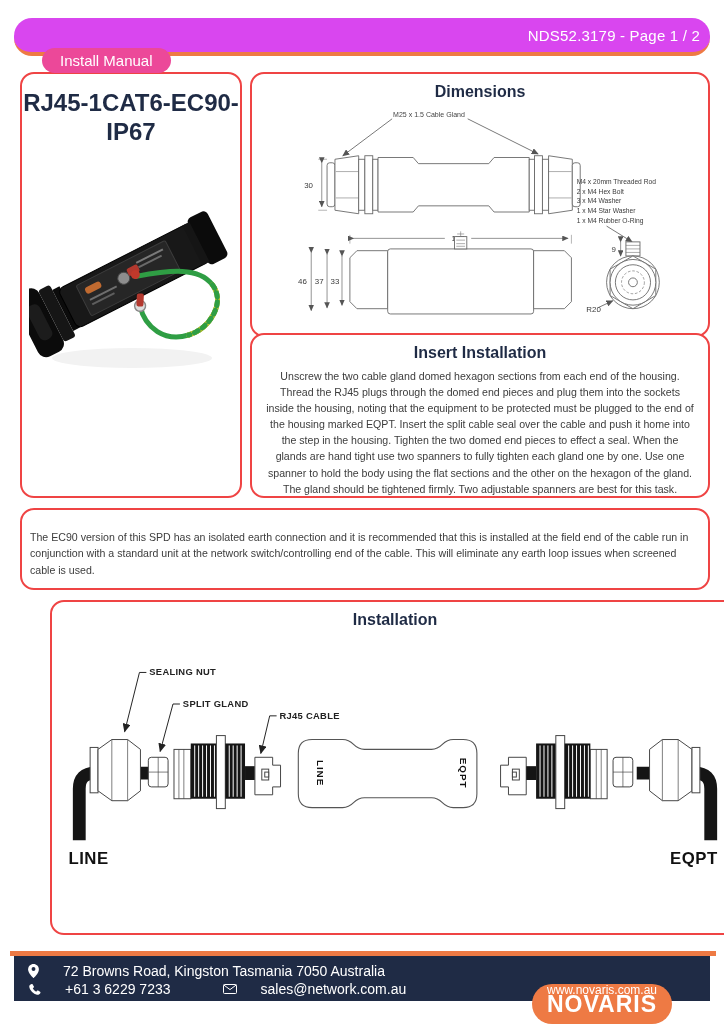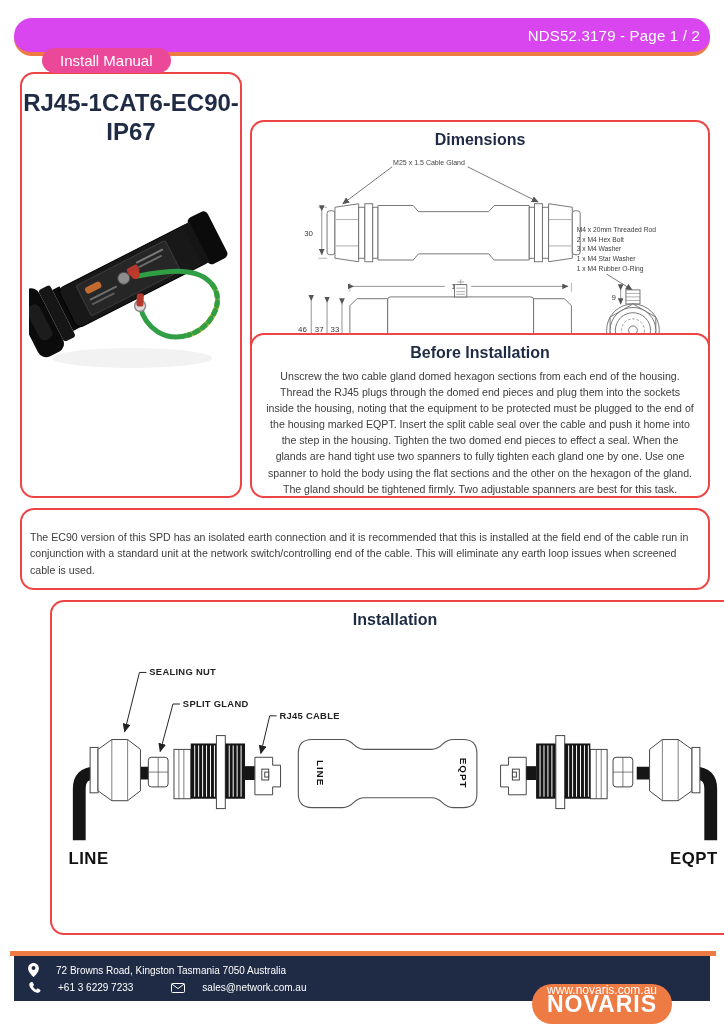--- a/index.html
+++ b/index.html
@@ -15,42 +15,42 @@
     position:absolute;right:10px;top:9px;color:#fff;font-size:15px;letter-spacing:.2px;
   }
   .badge{
     position:absolute;left:42px;top:41px;z-index:3;background:#ec4899;color:#fff;
     font-size:15px;padding:4px 18px;border-radius:15px;margin-top:7px;
   }
   .box{
     position:absolute;border:2px solid #ef4444;border-radius:14px;background:#fff;box-sizing:border-box;
   }
   #product-box{left:20px;top:72px;width:222px;height:426px;}
-  #dimensions-box{left:250px;top:72px;width:460px;height:265px;margin-top:48px;}
+  #dimensions-box{left:250px;top:72px;width:460px;height:265px;}
   #before-box{left:250px;top:333px;width:460px;height:165px;}
   #note-box{left:20px;top:508px;width:690px;height:82px;}
   #install-box{left:20px;top:600px;width:690px;height:335px;margin-left:30px;}
   .section-heading{
     text-align:center;font-weight:bold;color:#1f2b45;font-size:16px;margin:9px 0 2px;
   }
   .product-title{
     font-size:24px;font-weight:bold;color:#1f2b45;text-align:center;line-height:1.2;margin-top:15px;
   }
   .body-text{
     font-size:10.6px;line-height:1.52;text-align:center;padding:4px 13px 11px;color:#3c3c3c;
   }
   .note-text{
     font-size:10.6px;line-height:1.55;padding:19px 8px 0;color:#3c3c3c;
   }
   .photo-wrap{display:flex;justify-content:center;margin-top:26px;}
   .svg-wrap{display:flex;justify-content:center;}
   
   .footer-line{position:absolute;left:10px;top:951px;width:706px;height:5px;background:#ee7a44;}
   .footer-bar{position:absolute;left:14px;top:956px;width:696px;height:45px;background:#1f2b45;}
-  .footer-row{position:absolute;left:14px;display:flex;align-items:center;gap:17px;color:#fff;font-size:10px;}
+  .footer-row{position:absolute;left:14px;display:flex;align-items:center;gap:24px;color:#fff;font-size:14px;}
   .footer-row.r1{top:7px;}
   .footer-row.r2{top:25px;}
   .footer-row .sep{width:4px;}
   .logo-pill{
     position:absolute;right:52px;top:984px;width:140px;height:40px;background:#ee7a44;
     border-radius:21px;color:#fff;display:flex;align-items:center;justify-content:center;
     font-weight:bold;font-size:23px;letter-spacing:1px;z-index:4;
   }
   .website{
     position:absolute;right:52px;top:983px;width:140px;text-align:center;color:#fff;font-size:12px;z-index:4;
@@ -192,21 +192,21 @@
     <path d="M386,158 V174" stroke="#666" stroke-width="0.8" marker-start="url(#arrD)" marker-end="url(#arrD)"></path>
     <text x="378" y="170" text-anchor="middle" class="dim-num">9</text>
 
     <text x="347" y="238" class="dim-num">R20</text>
     <path d="M360,233 L377,225" stroke="#555" stroke-width="0.9" fill="none" marker-end="url(#arrD)"></path>
   </svg>
   </div>
 </div>
 
 <div class="box" id="before-box">
-  <div class="section-heading">Before Installation</div>
+  <div class="section-heading">Insert Installation</div>
   <div class="body-text">Unscrew the two cable gland domed hexagon sections from each end of the housing. Thread the RJ45 plugs through the domed end pieces and plug them into the sockets inside the housing, noting that the equipment to be protected must be plugged to the end of the housing marked EQPT. Insert the split cable seal over the cable and push it home into the step in the housing. Tighten the two domed end pieces to effect a seal. When the glands are hand tight use two spanners to fully tighten each gland one by one. Use one spanner to hold the body using the flat sections and the other on the hexagon of the gland. The gland should be tightened firmly. Two adjustable spanners are best for this task.</div>
 </div>
 
 <div class="box" id="note-box">
   <div class="note-text">The EC90 version of this SPD has an isolated earth connection and it is recommended that this is installed at the field end of the cable run in conjunction with a standard unit at the network switch/controlling end of the cable. This will eliminate any earth loop issues when screened cable is used.</div>
 </div>
 
 <div class="box" id="install-box">
   <div class="section-heading">Installation</div>
   <div class="svg-wrap">

